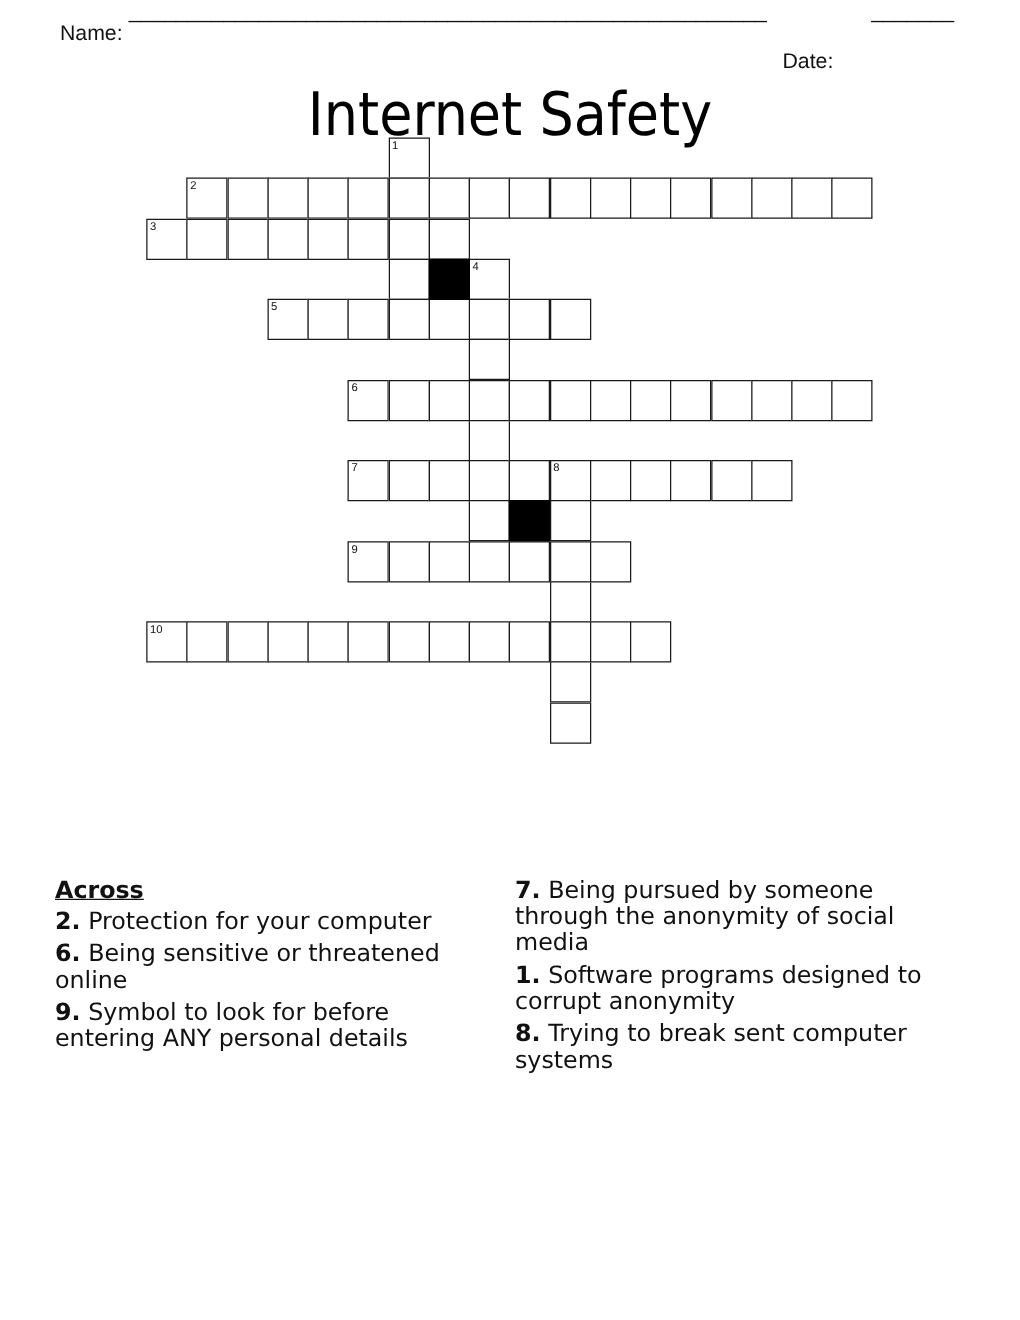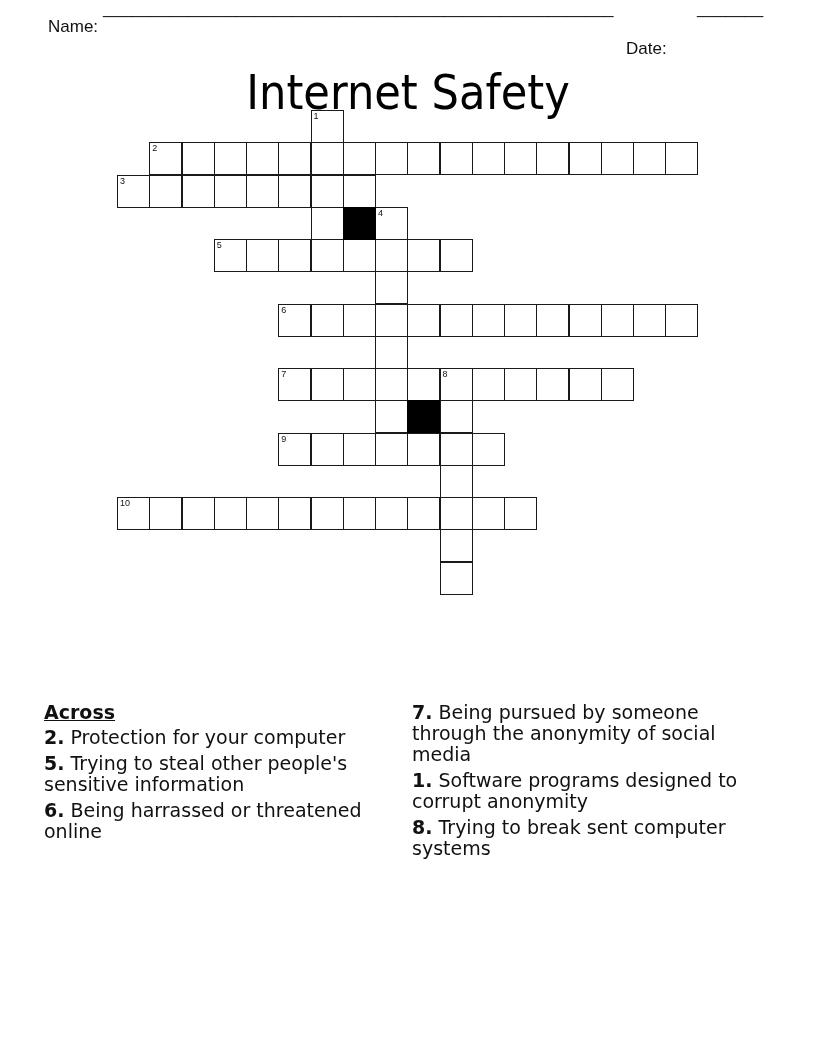--- a/index.html
+++ b/index.html
@@ -159,21 +159,21 @@
     <div class="cell" style="left: 407.25px; top: 497px;"></div>
     <div class="cell" style="left: 471.75px; top: 497px;"></div>
     <div class="cell" style="left: 504px; top: 497px;"></div>
     <div class="cell black" style="left: 342.75px; top: 206.75px;"></div>
     <div class="cell black" style="left: 407.25px; top: 400.25px;"></div>
   </div>
 
 <div class="clues left">
   <div class="clue-heading">Across</div>
   <div class="clue"><span class="clue-num">2.</span> <span>Protection for your computer</span></div>
-  <div class="clue"><span class="clue-num">5.</span> <span>Trying to steal other people's sensitive information</span></div>
-  <div class="clue"><span class="clue-num">6.</span> <span>Being harrassed or threatened online</span></div>
+  <div class="clue"><span class="clue-num">6.</span> <span>Being sensitive or threatened online</span></div>
+  <div class="clue"><span class="clue-num">9.</span> <span>Symbol to look for before entering ANY personal details</span></div>
 </div>
 
 <div class="clues right">
   <div class="clue"><span class="clue-num">7.</span> <span>Being pursued by someone through the anonymity of social media</span></div>
   <div class="clue"><span class="clue-num">1.</span> <span>Software programs designed to corrupt anonymity</span></div>
   <div class="clue"><span class="clue-num">8.</span> <span>Trying to break sent computer systems</span></div>
 </div>
 
 </body></html>

